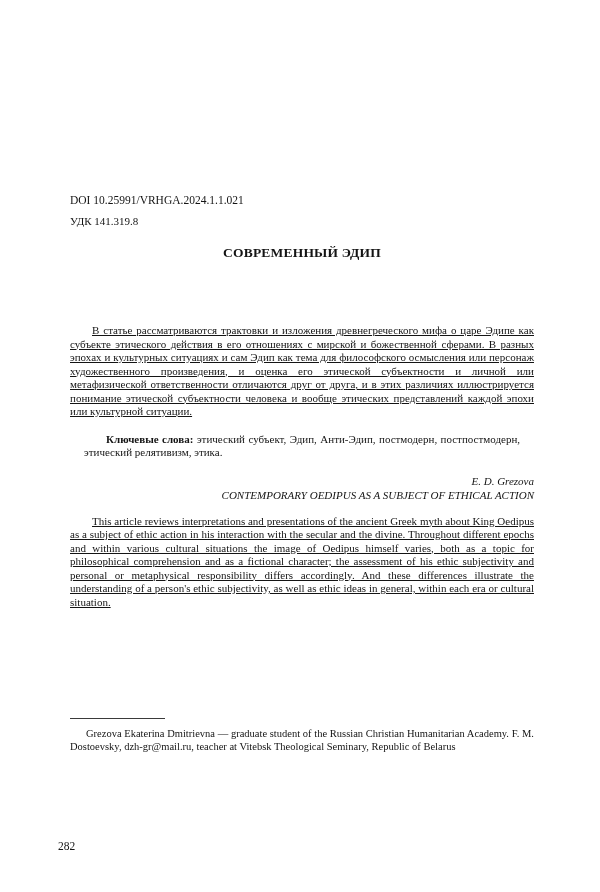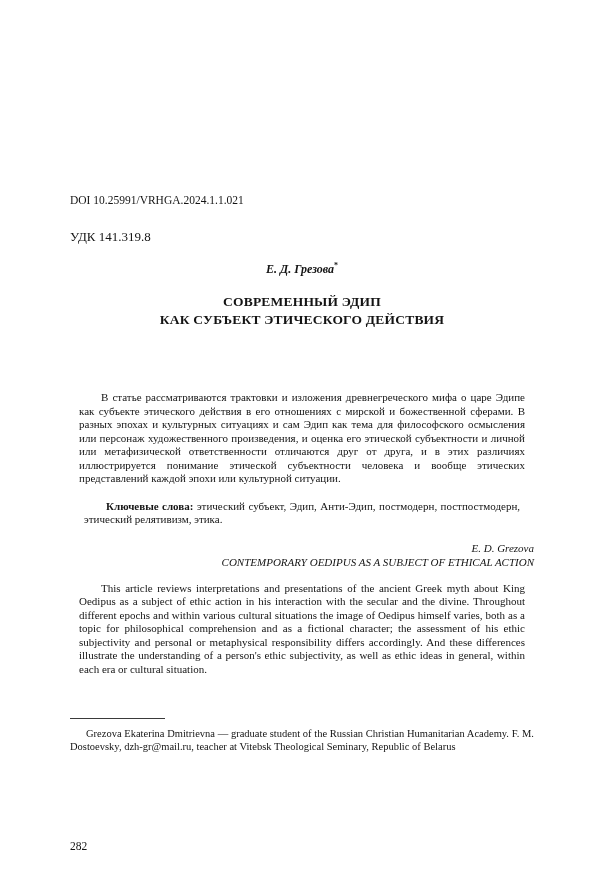--- a/index.html
+++ b/index.html
@@ -18,23 +18,23 @@
     font-size: 11px;
     line-height: 13.5px;
     padding: 193px 66px 0 70px;
     overflow: hidden;
   }
   .doi-line {
     font-size: 11.5px;
     line-height: 14px;
   }
   .udc-line {
-    font-size: 13px;
+    font-size: 11px;
     line-height: 14px;
-    margin-top: 23px;
+    margin-top: 7px;
   }
   .author-ru {
     margin-top: 14px;
     text-align: center;
     font-weight: bold;
     font-style: italic;
     font-size: 12px;
     line-height: 15px;
   }
   .author-ru sup {
@@ -46,23 +46,24 @@
     text-align: center;
     font-size: 13.5px;
     line-height: 18px;
     font-weight: bold;
     letter-spacing: 0.2px;
   }
   h1.title-ru .tline {
     display: block;
   }
   p.abstract {
-    margin: 9px;
+    margin: 0;
     text-align: justify;
     text-indent: 22px;
+    text-decoration: underline;
   }
   p.abstract.first {
     margin-top: 62px;
   }
   p.keywords {
     margin: 14px;
     text-align: justify;
     text-indent: 22px;
   }
   .author-en {
@@ -96,39 +97,37 @@
     font-size: 10.5px;
     line-height: 13px;
     text-align: justify;
     text-indent: 16px;
   }
   .fn-para sup {
     font-size: 7.5px;
   }
   .page-number {
     position: absolute;
-    left: 70px;
+    left: 58px;
     top: 840px;
     font-size: 11.5px;
   }
 </style>
 </head>
 <body>
 
 <div class="page">
 
   <div class="doi-line">DOI 10.25991/VRHGA.2024.1.1.021</div>
 
   <div class="udc-line">УДК 141.319.8</div>
 
-  <div class="author-ru"><span>Е. Д. Грезова</span><sup>*</sup></div>
 
   <h1 class="title-ru">
     <span class="tline">СОВРЕМЕННЫЙ ЭДИП</span>
-    <span class="tline">КАК СУБЪЕКТ ЭТИЧЕСКОГО ДЕЙСТВИЯ</span>
   </h1>
 
   <p class="abstract first">В статье рассматриваются трактовки и изложения древнегреческого мифа о царе Эдипе как субъекте этического действия в его отношениях с мирской и божественной сферами. В разных эпохах и культурных ситуациях и сам Эдип как тема для философского осмысления или персонаж художественного произведения, и оценка его этической субъектности и личной или метафизической ответственности отличаются друг от друга, и в этих различиях иллюстрируется понимание этической субъектности человека и вообще этических представлений каждой эпохи или культурной ситуации.</p>
 
   <p class="keywords">
     <b>Ключевые слова:</b>
     <span>этический субъект, Эдип, Анти-Эдип, постмодерн, постпостмодерн, этический релятивизм, этика.</span>
   </p>
 
   <div class="author-en">E. D. Grezova</div>

